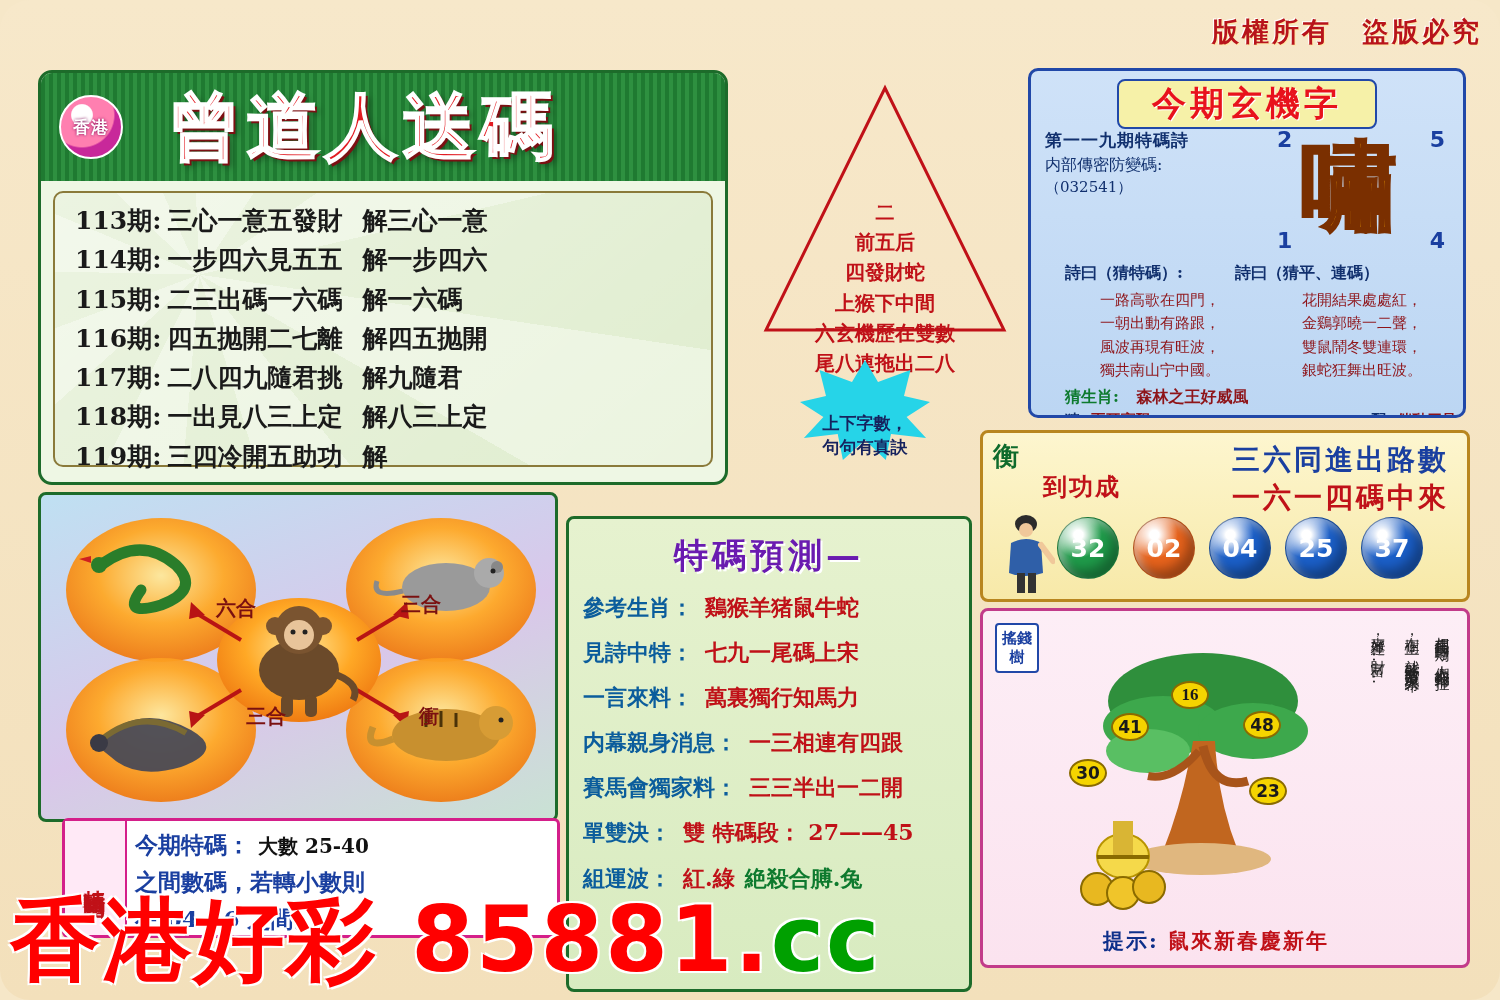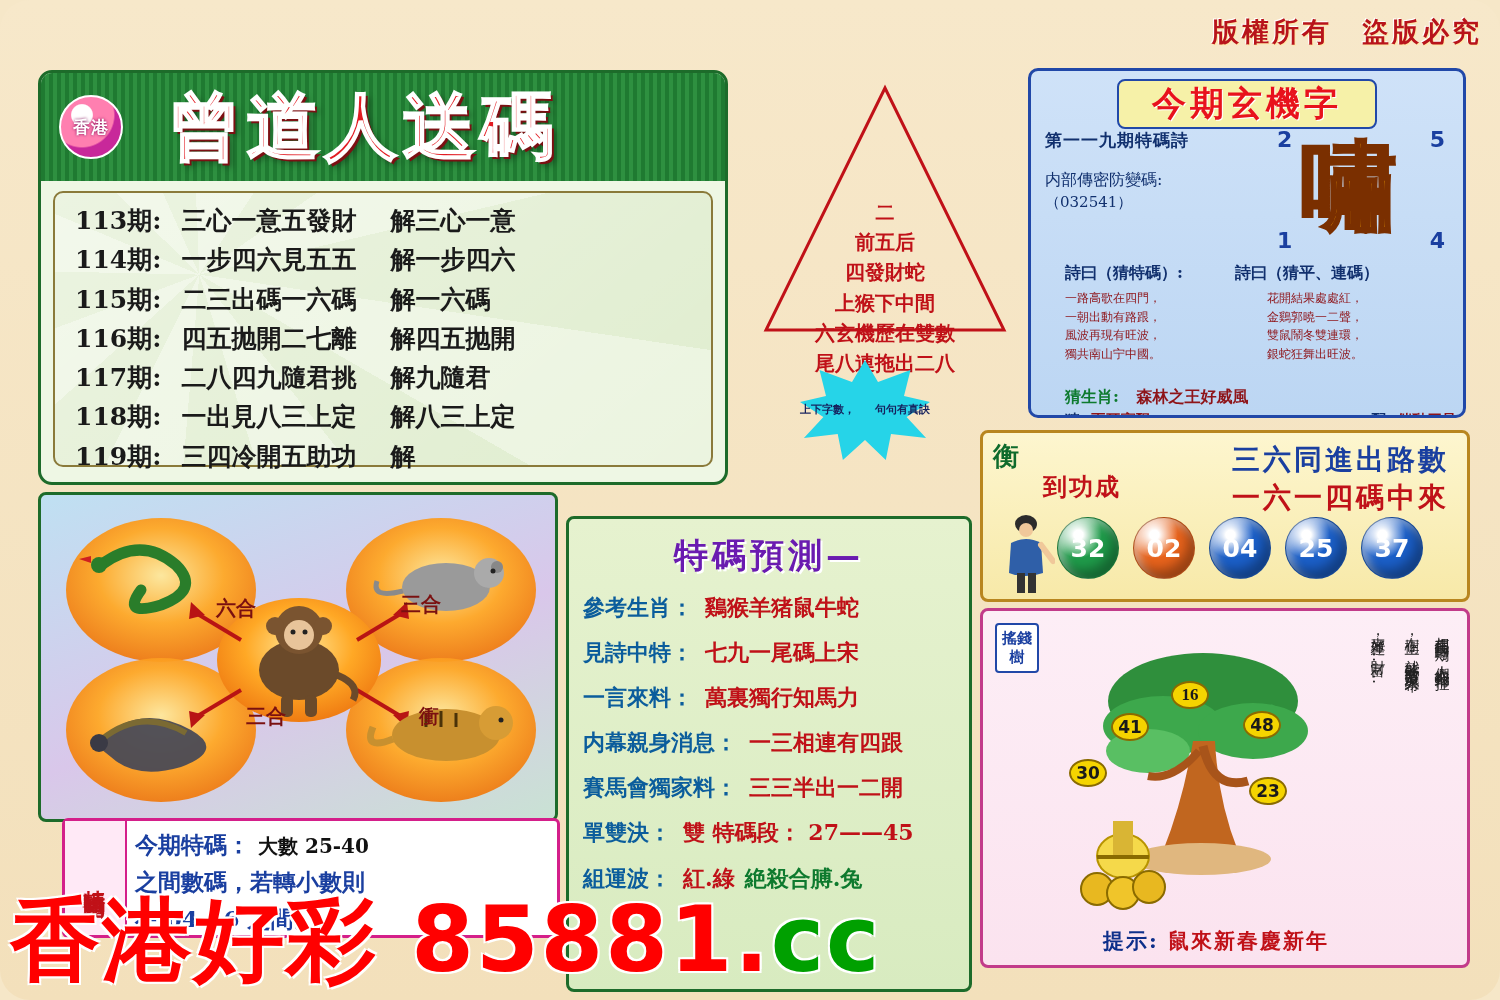--- a/index.html
+++ b/index.html
@@ -61,21 +61,21 @@
   .list-box {
     margin:10px 12px 12px 12px; height:276px;
     border:2px solid #8a7a3a; border-radius:10px;
     background:
       linear-gradient(140deg, rgba(255,255,255,.45), rgba(255,255,255,.1)),
       repeating-conic-gradient(from 12deg at 22% 30%, #e9f3dc 0 6%, #dcebc9 6% 12%),
       #e6f1d6;
     padding:8px 14px 6px 20px;
   }
   .list-row {
-    display:flex; align-items:baseline; gap:20px;
+    display:flex; align-items:baseline; gap:6px;
     font-size:25px; color:#1a1a1a; line-height:1.57;
     font-family:"DejaVu Serif", serif; font-weight:bold;
     white-space:nowrap;
   }
   .list-row .num { letter-spacing:0px; }
   .list-row .ans { margin-left:14px; }
 
   
   #tri { left:760px; top:80px; width:250px; height:300px; }
   #tri svg { position:absolute; left:0; top:0; }
@@ -89,23 +89,23 @@
   .tri-text div:nth-child(1){ font-size:19px; }
   #star {
     position:absolute; left:800px; top:360px; width:130px; height:100px;
   }
   .star-shape{
     position:absolute; inset:0;
     background:#26d4e8;
     clip-path:polygon(50% 0%,60% 22%,85% 10%,80% 36%,100% 42%,82% 57%,97% 78%,70% 74%,66% 100%,50% 80%,33% 100%,29% 74%,3% 78%,18% 57%,0% 42%,20% 36%,15% 10%,40% 22%);
   }
   .star-text{
-    position:absolute; inset:0; display:flex; flex-direction:row;
-    align-items:center; justify-content:space-between;
-    font-size:11px; color:#16225e; font-weight:bold; line-height:1.4;
+    position:absolute; inset:0; display:flex; flex-direction:column;
+    align-items:center; justify-content:flex-end;
+    font-size:17px; color:#16225e; font-weight:bold; line-height:1.4;
   }
 
   
   #tr {
     left:1028px; top:68px; width:438px; height:350px;
     border:3px solid #2148a8; border-radius:10px;
     background:linear-gradient(180deg,#cfe2f8,#bcd6f3);
     overflow:hidden;
   }
   .tr-title {
@@ -127,35 +127,35 @@
   }
   .corner{ position:absolute; font-size:22px; font-weight:bold; color:#1a3fa0; }
   .c2{ left:6px; top:0; } .c5{ right:2px; top:0; }
   .c1{ left:6px; bottom:4px; } .c4{ right:2px; bottom:4px; }
 
   .tr-left {
     position:absolute; left:14px; top:58px; width:250px;
     color:#11306e; font-family:"DejaVu Serif", serif;
   }
   .tr-left .l1{ font-size:17px; font-weight:bold; letter-spacing:1px; }
-  .tr-left .l2{ font-size:16px; margin-top:18px; }
+  .tr-left .l2{ font-size:16px; margin-top:3px; }
   .tr-left .l3{ font-size:15px; margin-top:2px; }
 
   .poem-head{
     position:absolute; left:34px; top:192px; width:390px;
     display:flex; gap:52px; font-size:16px; color:#11306e; font-weight:bold;
     font-family:"DejaVu Serif", serif;
   }
   .poem-cols{
     position:absolute; left:34px; top:218px; width:392px;
     display:flex; gap:22px;
     font-family:"DejaVu Serif", serif;
   }
   .poem-cols .col{ width:180px; }
-  .poem-cols .col div{ font-size:12px; color:#8e1419; line-height:1.55; white-space:nowrap;}
+  .poem-cols .col div{ font-size:15px; color:#8e1419; line-height:1.55; white-space:nowrap;margin-left:35px;}
   .guess {
     position:absolute; left:34px; top:316px; font-size:16px;
     color:#0d7a2e; font-weight:bold; font-family:"DejaVu Serif", serif;
   }
   .guess .v{ color:#8e1419; margin-left:12px; }
   .guess2{
     position:absolute; left:34px; top:340px; width:392px;
     display:flex; justify-content:space-between;
     font-size:15px; color:#11306e; font-weight:bold;
     font-family:"DejaVu Serif", serif;

